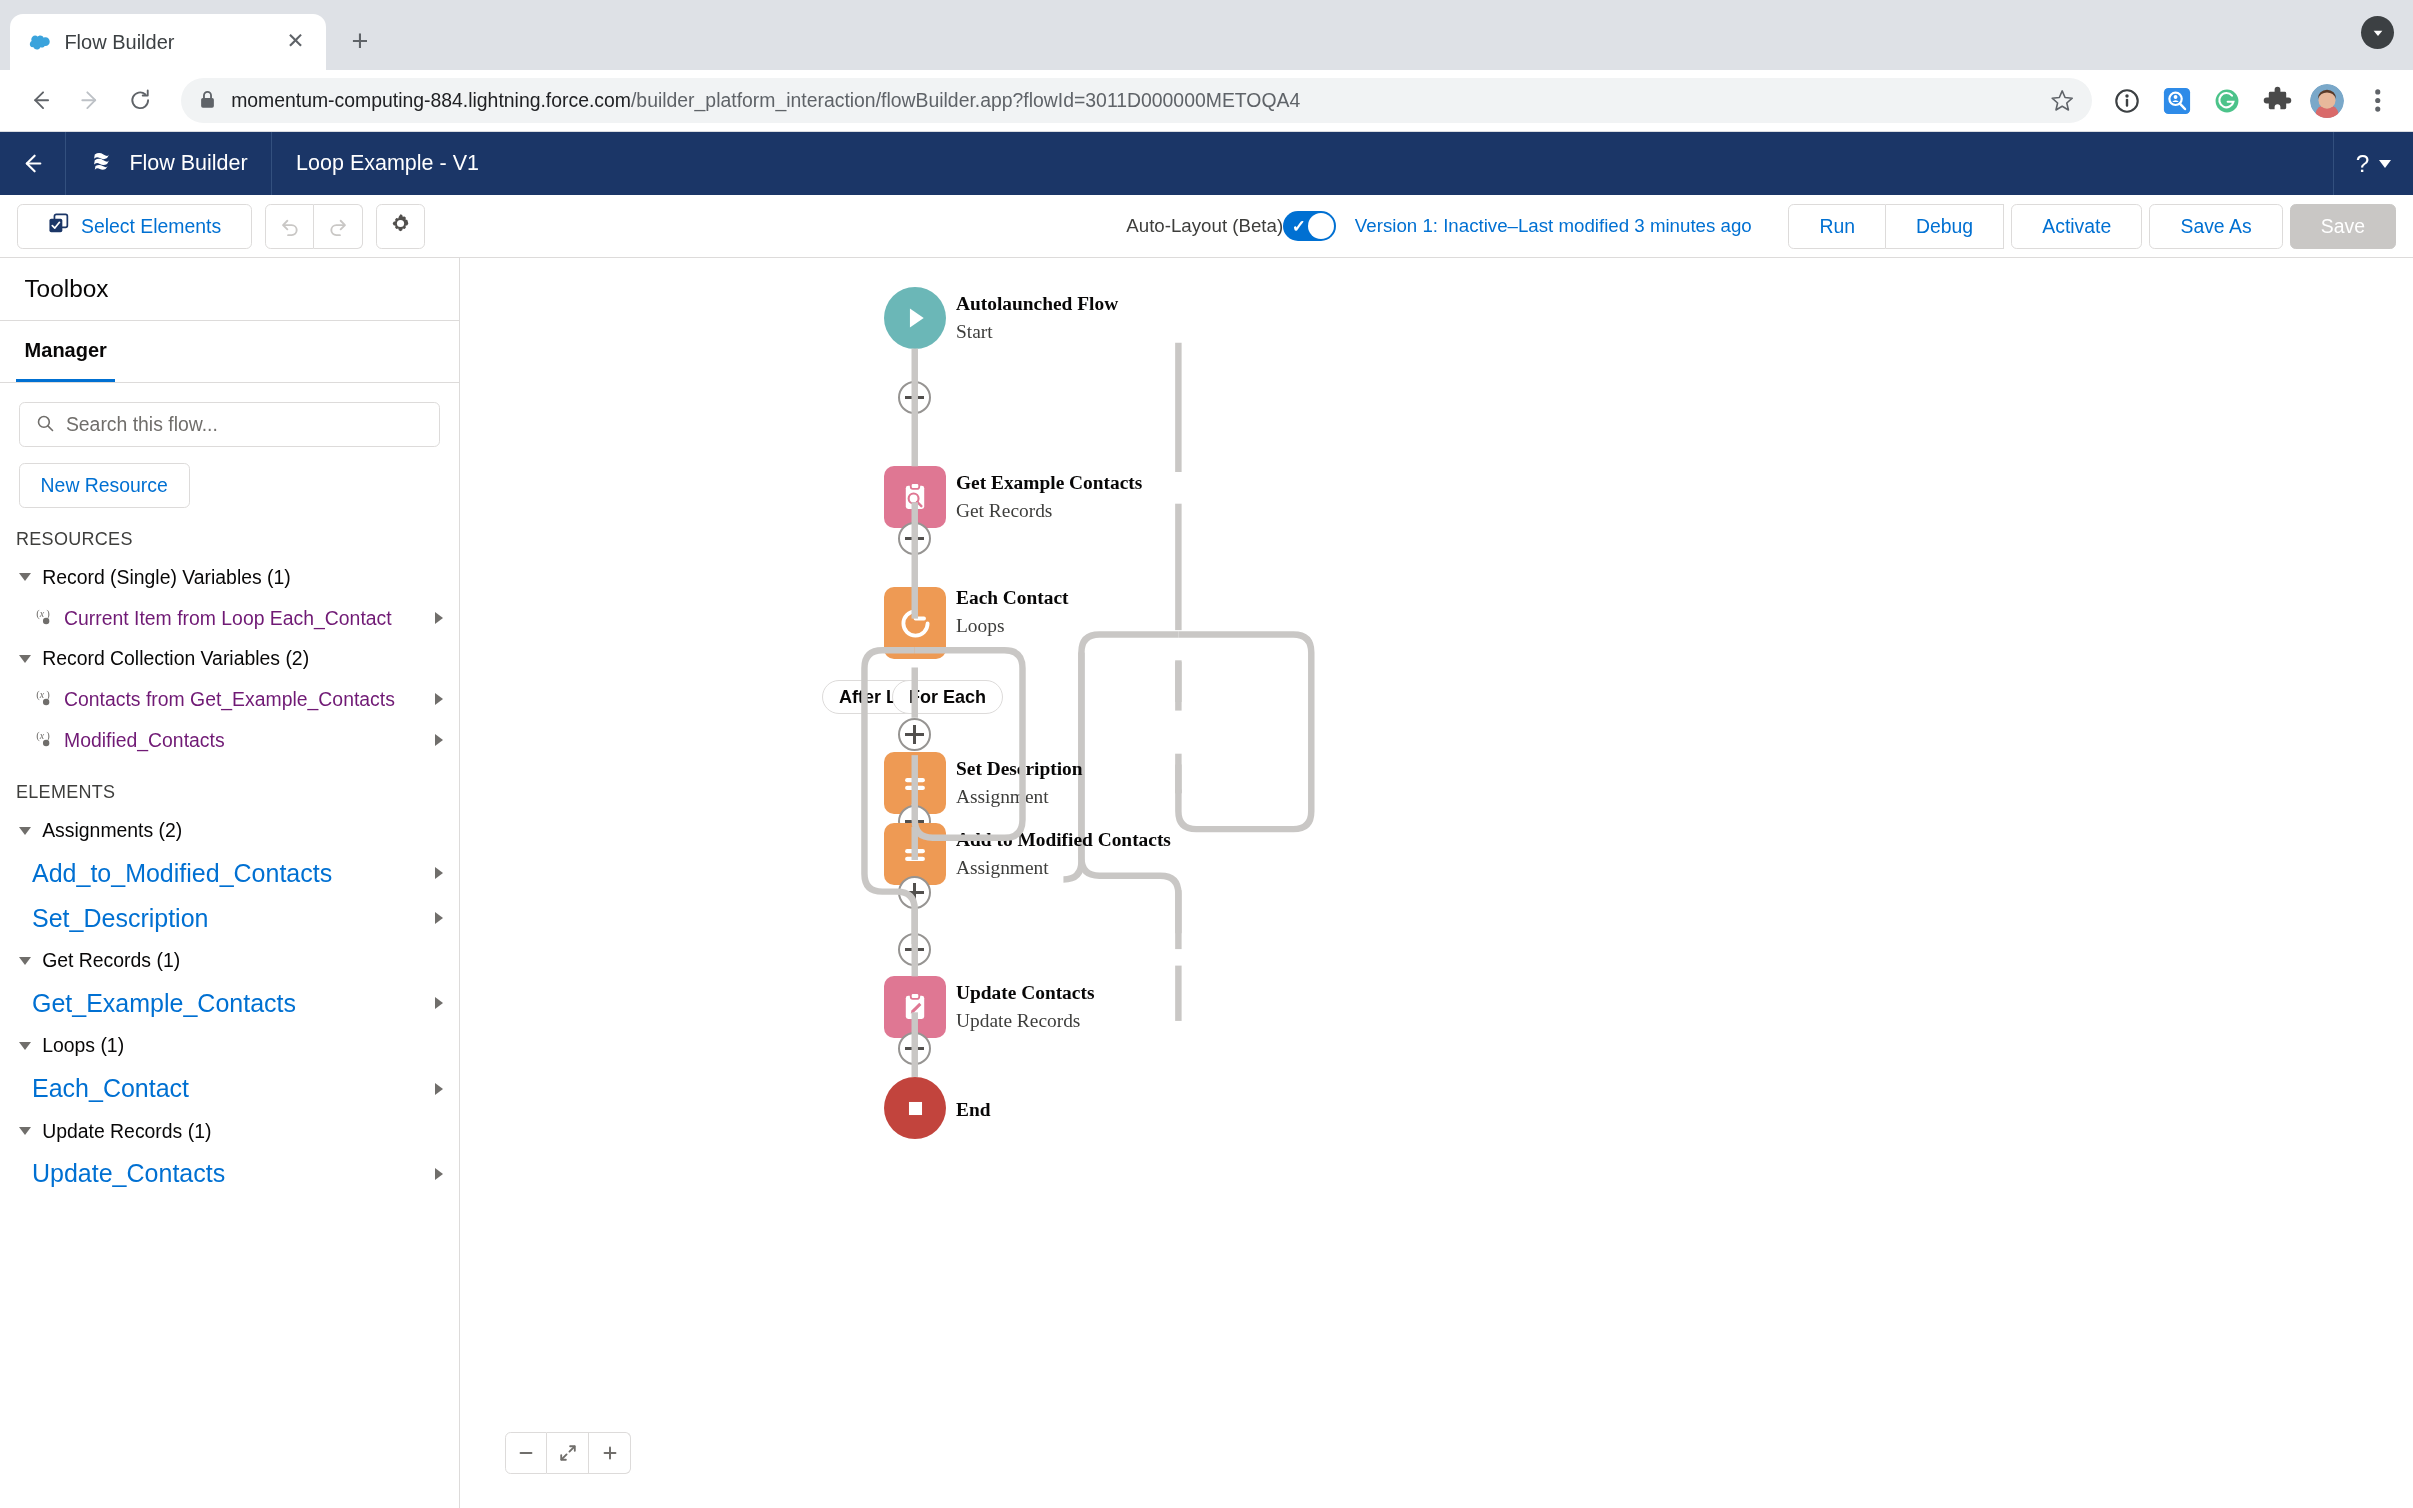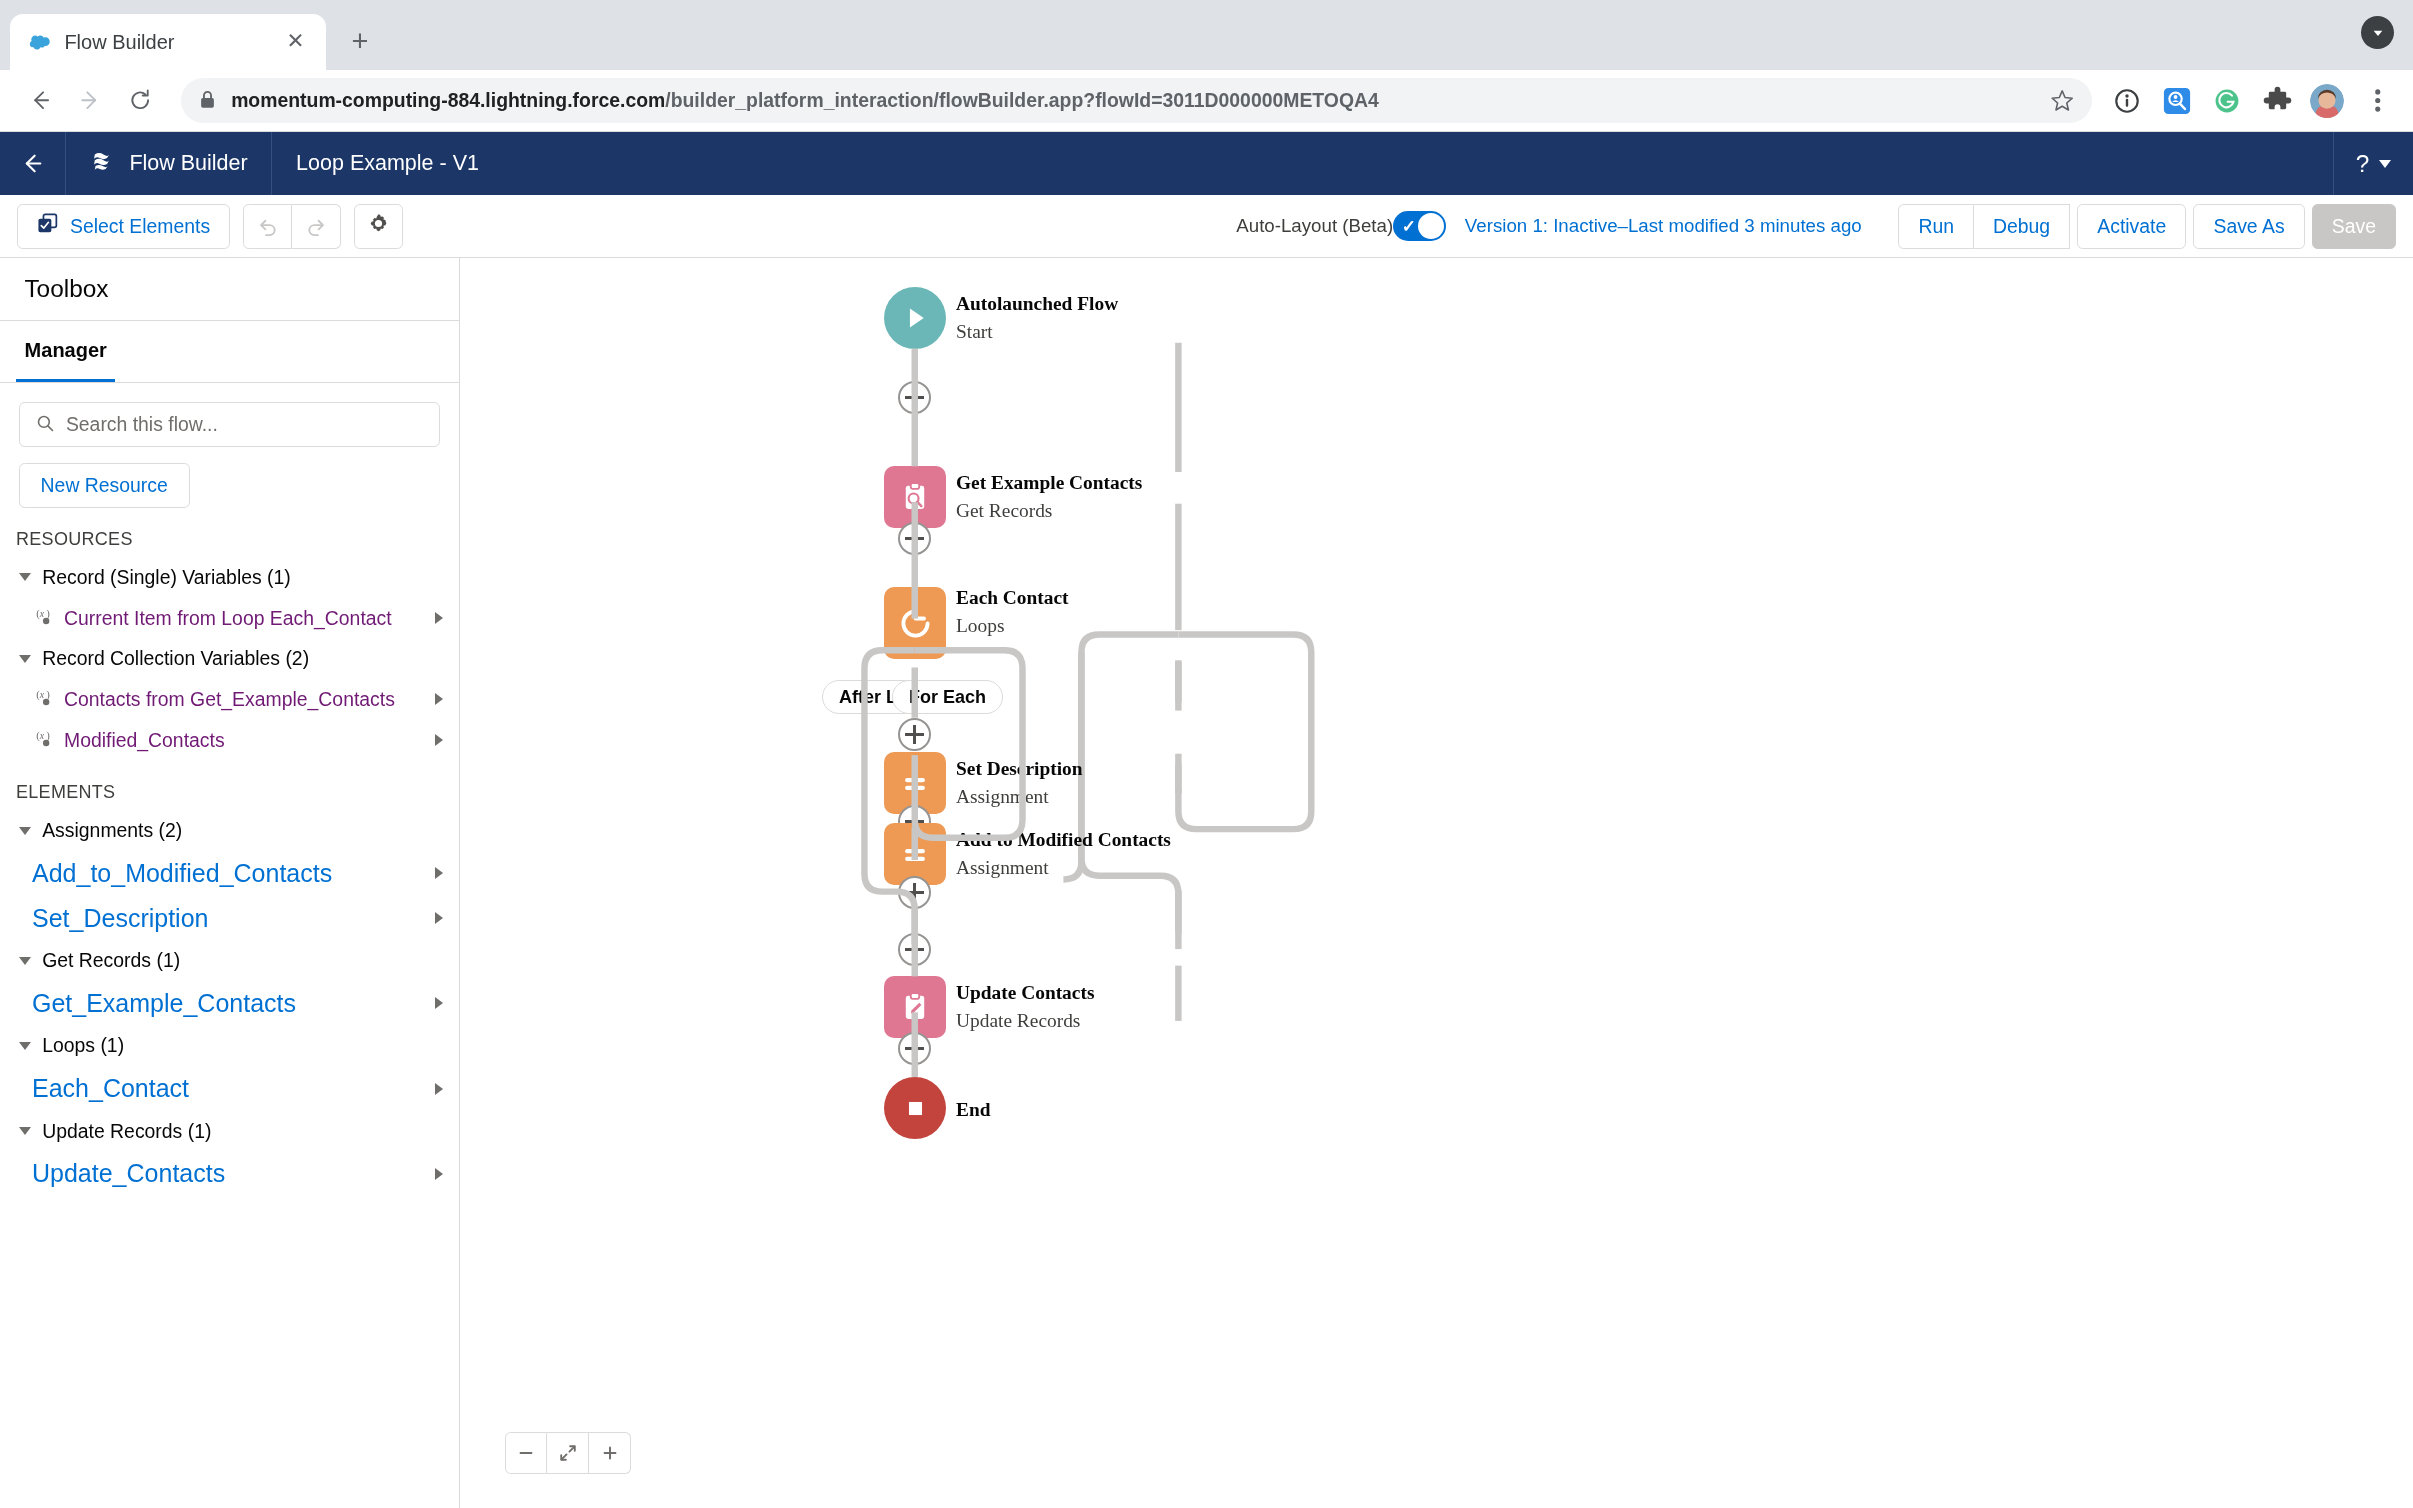--- a/index.html
+++ b/index.html
@@ -70,21 +70,20 @@
   .omnibox {
     flex: 1;
     height: 45px;
     background: #f1f3f4;
     border-radius: 23px;
     display: flex; align-items: center;
     padding: 0 18.7px;
     margin: 0 11.5px;
     gap: 13px;
     position: relative;
-    font-weight: bold;
   }
   .lock-icon { width: 18.7px; height: 21.5px; flex: 0 0 auto; }
   .url-text {
     font-size: 19.4px; color: #202124;
     white-space: nowrap; overflow: hidden;
     flex: 1;
   }
   .url-text .dim { color: #5f6368; }
   .star-btn {
     position: absolute; right: 13px;
@@ -148,21 +147,21 @@
   }
   .btn {
     height: 45px;
     border: 0.7px solid #dddbda;
     border-radius: 5.7px;
     background: #ffffff;
     color: #0070d2;
     font-size: 19.4px;
     font-family: "Liberation Sans", sans-serif;
     display: flex; align-items: center; justify-content: center;
-    padding: 0 19px;
+    padding: 0 30px;
     white-space: nowrap;
   }
   .btn-select { gap: 11.5px; }
   .btn-group { display: flex; margin-left: 13px; }
   .btn-group .btn { border-radius: 0; border-left-width: 0; }
   .btn-group .btn:first-child { border-radius: 5.7px 0 0 5.7px; border-left-width: 0.7px; }
   .btn-group .btn:last-child { border-radius: 0 5.7px 5.7px 0; }
   .icon-btn { width: 49px; padding: 0; }
   .btn.disabled-icon { color: #c9c7c5; }
   .btn-gear { margin-left: 13px; width: 49px; padding: 0; color: #514f4d; }

